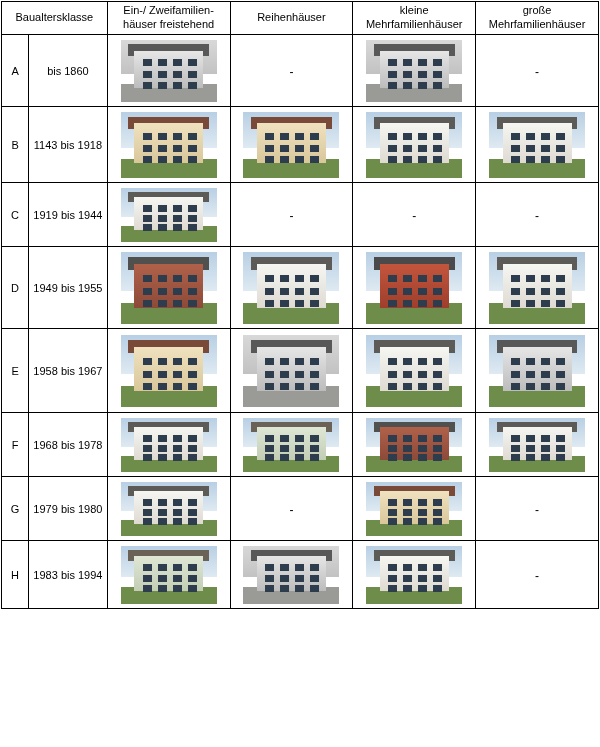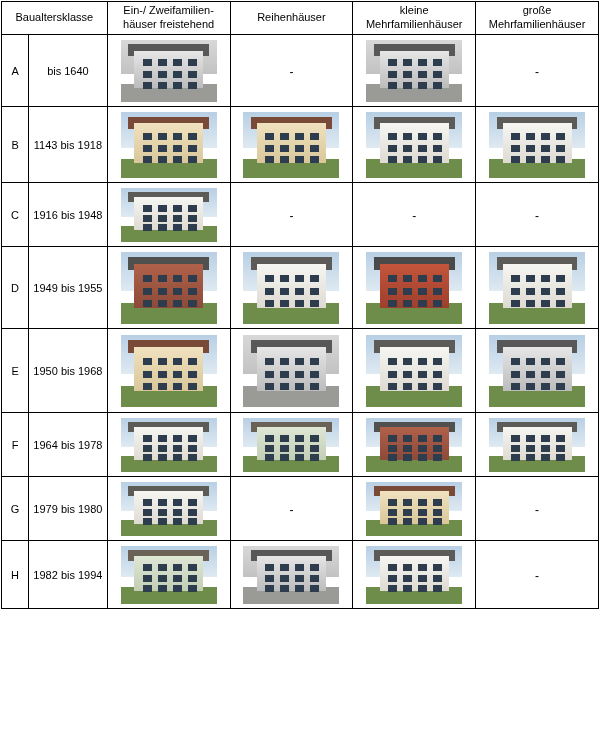--- a/index.html
+++ b/index.html
@@ -133,76 +133,76 @@
       <th colspan="2">Baualtersklasse</th>
       <th>Ein-/ Zweifamilien-häuser freistehend</th>
       <th>Reihenhäuser</th>
       <th>kleine Mehrfamilienhäuser</th>
       <th>große Mehrfamilienhäuser</th>
     </tr>
   </thead>
   <tbody id="tbody">
       <tr style="height: 72px;">
         <td class="cell-class">A</td>
-        <td class="cell-period">bis 1640</td>
+        <td class="cell-period">bis 1860</td>
         <td class="cell-img"><span class="photo fachwerk grey" title="Fachwerkhaus Einfamilienhaus bis 1860" style="width: 96px; height: 62px;"><span class="sky"></span><span class="ground"></span><span class="roof"></span><span class="bldg"></span><span class="win" style="width: 9px; height: 7px; left: 22px; top: 19.84px;"></span><span class="win" style="width: 9px; height: 7px; left: 37px; top: 19.84px;"></span><span class="win" style="width: 9px; height: 7px; left: 52px; top: 19.84px;"></span><span class="win" style="width: 9px; height: 7px; left: 67px; top: 19.84px;"></span><span class="win" style="width: 9px; height: 7px; left: 22px; top: 31px;"></span><span class="win" style="width: 9px; height: 7px; left: 37px; top: 31px;"></span><span class="win" style="width: 9px; height: 7px; left: 52px; top: 31px;"></span><span class="win" style="width: 9px; height: 7px; left: 67px; top: 31px;"></span><span class="win" style="width: 9px; height: 7px; left: 22px; top: 42.16px;"></span><span class="win" style="width: 9px; height: 7px; left: 37px; top: 42.16px;"></span><span class="win" style="width: 9px; height: 7px; left: 52px; top: 42.16px;"></span><span class="win" style="width: 9px; height: 7px; left: 67px; top: 42.16px;"></span></span></td>
         <td class="cell-img"><span class="dash">-</span></td>
         <td class="cell-img"><span class="photo fachwerk grey" title="Fachwerk Mehrfamilienhaus bis 1860" style="width: 96px; height: 62px;"><span class="sky"></span><span class="ground"></span><span class="roof"></span><span class="bldg"></span><span class="win" style="width: 9px; height: 7px; left: 22px; top: 19.84px;"></span><span class="win" style="width: 9px; height: 7px; left: 37px; top: 19.84px;"></span><span class="win" style="width: 9px; height: 7px; left: 52px; top: 19.84px;"></span><span class="win" style="width: 9px; height: 7px; left: 67px; top: 19.84px;"></span><span class="win" style="width: 9px; height: 7px; left: 22px; top: 31px;"></span><span class="win" style="width: 9px; height: 7px; left: 37px; top: 31px;"></span><span class="win" style="width: 9px; height: 7px; left: 52px; top: 31px;"></span><span class="win" style="width: 9px; height: 7px; left: 67px; top: 31px;"></span><span class="win" style="width: 9px; height: 7px; left: 22px; top: 42.16px;"></span><span class="win" style="width: 9px; height: 7px; left: 37px; top: 42.16px;"></span><span class="win" style="width: 9px; height: 7px; left: 52px; top: 42.16px;"></span><span class="win" style="width: 9px; height: 7px; left: 67px; top: 42.16px;"></span></span></td>
         <td class="cell-img"><span class="dash">-</span></td>
       </tr>
       <tr style="height: 76px;">
         <td class="cell-class">B</td>
         <td class="cell-period">1143 bis 1918</td>
         <td class="cell-img"><span class="photo color beige" title="Einfamilienhaus 1861 bis 1918" style="width: 96px; height: 66px;"><span class="sky"></span><span class="ground"></span><span class="roof"></span><span class="bldg"></span><span class="win" style="width: 9px; height: 7px; left: 22px; top: 21.12px;"></span><span class="win" style="width: 9px; height: 7px; left: 37px; top: 21.12px;"></span><span class="win" style="width: 9px; height: 7px; left: 52px; top: 21.12px;"></span><span class="win" style="width: 9px; height: 7px; left: 67px; top: 21.12px;"></span><span class="win" style="width: 9px; height: 7px; left: 22px; top: 33px;"></span><span class="win" style="width: 9px; height: 7px; left: 37px; top: 33px;"></span><span class="win" style="width: 9px; height: 7px; left: 52px; top: 33px;"></span><span class="win" style="width: 9px; height: 7px; left: 67px; top: 33px;"></span><span class="win" style="width: 9px; height: 7px; left: 22px; top: 44.88px;"></span><span class="win" style="width: 9px; height: 7px; left: 37px; top: 44.88px;"></span><span class="win" style="width: 9px; height: 7px; left: 52px; top: 44.88px;"></span><span class="win" style="width: 9px; height: 7px; left: 67px; top: 44.88px;"></span></span></td>
         <td class="cell-img"><span class="photo color beige" title="Reihenhäuser 1861 bis 1918" style="width: 96px; height: 66px;"><span class="sky"></span><span class="ground"></span><span class="roof"></span><span class="bldg"></span><span class="win" style="width: 9px; height: 7px; left: 22px; top: 21.12px;"></span><span class="win" style="width: 9px; height: 7px; left: 37px; top: 21.12px;"></span><span class="win" style="width: 9px; height: 7px; left: 52px; top: 21.12px;"></span><span class="win" style="width: 9px; height: 7px; left: 67px; top: 21.12px;"></span><span class="win" style="width: 9px; height: 7px; left: 22px; top: 33px;"></span><span class="win" style="width: 9px; height: 7px; left: 37px; top: 33px;"></span><span class="win" style="width: 9px; height: 7px; left: 52px; top: 33px;"></span><span class="win" style="width: 9px; height: 7px; left: 67px; top: 33px;"></span><span class="win" style="width: 9px; height: 7px; left: 22px; top: 44.88px;"></span><span class="win" style="width: 9px; height: 7px; left: 37px; top: 44.88px;"></span><span class="win" style="width: 9px; height: 7px; left: 52px; top: 44.88px;"></span><span class="win" style="width: 9px; height: 7px; left: 67px; top: 44.88px;"></span></span></td>
         <td class="cell-img"><span class="photo color white" title="kleines Mehrfamilienhaus 1861 bis 1918" style="width: 96px; height: 66px;"><span class="sky"></span><span class="ground"></span><span class="roof"></span><span class="bldg"></span><span class="win" style="width: 9px; height: 7px; left: 22px; top: 21.12px;"></span><span class="win" style="width: 9px; height: 7px; left: 37px; top: 21.12px;"></span><span class="win" style="width: 9px; height: 7px; left: 52px; top: 21.12px;"></span><span class="win" style="width: 9px; height: 7px; left: 67px; top: 21.12px;"></span><span class="win" style="width: 9px; height: 7px; left: 22px; top: 33px;"></span><span class="win" style="width: 9px; height: 7px; left: 37px; top: 33px;"></span><span class="win" style="width: 9px; height: 7px; left: 52px; top: 33px;"></span><span class="win" style="width: 9px; height: 7px; left: 67px; top: 33px;"></span><span class="win" style="width: 9px; height: 7px; left: 22px; top: 44.88px;"></span><span class="win" style="width: 9px; height: 7px; left: 37px; top: 44.88px;"></span><span class="win" style="width: 9px; height: 7px; left: 52px; top: 44.88px;"></span><span class="win" style="width: 9px; height: 7px; left: 67px; top: 44.88px;"></span></span></td>
         <td class="cell-img"><span class="photo color white" title="großes Mehrfamilienhaus 1861 bis 1918" style="width: 96px; height: 66px;"><span class="sky"></span><span class="ground"></span><span class="roof"></span><span class="bldg"></span><span class="win" style="width: 9px; height: 7px; left: 22px; top: 21.12px;"></span><span class="win" style="width: 9px; height: 7px; left: 37px; top: 21.12px;"></span><span class="win" style="width: 9px; height: 7px; left: 52px; top: 21.12px;"></span><span class="win" style="width: 9px; height: 7px; left: 67px; top: 21.12px;"></span><span class="win" style="width: 9px; height: 7px; left: 22px; top: 33px;"></span><span class="win" style="width: 9px; height: 7px; left: 37px; top: 33px;"></span><span class="win" style="width: 9px; height: 7px; left: 52px; top: 33px;"></span><span class="win" style="width: 9px; height: 7px; left: 67px; top: 33px;"></span><span class="win" style="width: 9px; height: 7px; left: 22px; top: 44.88px;"></span><span class="win" style="width: 9px; height: 7px; left: 37px; top: 44.88px;"></span><span class="win" style="width: 9px; height: 7px; left: 52px; top: 44.88px;"></span><span class="win" style="width: 9px; height: 7px; left: 67px; top: 44.88px;"></span></span></td>
       </tr>
       <tr style="height: 64px;">
         <td class="cell-class">C</td>
-        <td class="cell-period">1916 bis 1948</td>
+        <td class="cell-period">1919 bis 1944</td>
         <td class="cell-img"><span class="photo color white" title="Einfamilienhaus 1919 bis 1948" style="width: 96px; height: 54px;"><span class="sky"></span><span class="ground"></span><span class="roof"></span><span class="bldg"></span><span class="win" style="width: 9px; height: 7px; left: 22px; top: 17.28px;"></span><span class="win" style="width: 9px; height: 7px; left: 37px; top: 17.28px;"></span><span class="win" style="width: 9px; height: 7px; left: 52px; top: 17.28px;"></span><span class="win" style="width: 9px; height: 7px; left: 67px; top: 17.28px;"></span><span class="win" style="width: 9px; height: 7px; left: 22px; top: 27px;"></span><span class="win" style="width: 9px; height: 7px; left: 37px; top: 27px;"></span><span class="win" style="width: 9px; height: 7px; left: 52px; top: 27px;"></span><span class="win" style="width: 9px; height: 7px; left: 67px; top: 27px;"></span><span class="win" style="width: 9px; height: 7px; left: 22px; top: 36.72px;"></span><span class="win" style="width: 9px; height: 7px; left: 37px; top: 36.72px;"></span><span class="win" style="width: 9px; height: 7px; left: 52px; top: 36.72px;"></span><span class="win" style="width: 9px; height: 7px; left: 67px; top: 36.72px;"></span></span></td>
         <td class="cell-img"><span class="dash">-</span></td>
         <td class="cell-img"><span class="dash">-</span></td>
         <td class="cell-img"><span class="dash">-</span></td>
       </tr>
       <tr style="height: 82px;">
         <td class="cell-class">D</td>
         <td class="cell-period">1949 bis 1955</td>
         <td class="cell-img"><span class="photo color brick" title="Einfamilienhaus 1949 bis 1957" style="width: 96px; height: 72px;"><span class="sky"></span><span class="ground"></span><span class="roof"></span><span class="bldg"></span><span class="win" style="width: 9px; height: 7px; left: 22px; top: 23.04px;"></span><span class="win" style="width: 9px; height: 7px; left: 37px; top: 23.04px;"></span><span class="win" style="width: 9px; height: 7px; left: 52px; top: 23.04px;"></span><span class="win" style="width: 9px; height: 7px; left: 67px; top: 23.04px;"></span><span class="win" style="width: 9px; height: 7px; left: 22px; top: 36px;"></span><span class="win" style="width: 9px; height: 7px; left: 37px; top: 36px;"></span><span class="win" style="width: 9px; height: 7px; left: 52px; top: 36px;"></span><span class="win" style="width: 9px; height: 7px; left: 67px; top: 36px;"></span><span class="win" style="width: 9px; height: 7px; left: 22px; top: 48.96px;"></span><span class="win" style="width: 9px; height: 7px; left: 37px; top: 48.96px;"></span><span class="win" style="width: 9px; height: 7px; left: 52px; top: 48.96px;"></span><span class="win" style="width: 9px; height: 7px; left: 67px; top: 48.96px;"></span></span></td>
         <td class="cell-img"><span class="photo color white" title="Reihenhäuser 1949 bis 1957" style="width: 96px; height: 72px;"><span class="sky"></span><span class="ground"></span><span class="roof"></span><span class="bldg"></span><span class="win" style="width: 9px; height: 7px; left: 22px; top: 23.04px;"></span><span class="win" style="width: 9px; height: 7px; left: 37px; top: 23.04px;"></span><span class="win" style="width: 9px; height: 7px; left: 52px; top: 23.04px;"></span><span class="win" style="width: 9px; height: 7px; left: 67px; top: 23.04px;"></span><span class="win" style="width: 9px; height: 7px; left: 22px; top: 36px;"></span><span class="win" style="width: 9px; height: 7px; left: 37px; top: 36px;"></span><span class="win" style="width: 9px; height: 7px; left: 52px; top: 36px;"></span><span class="win" style="width: 9px; height: 7px; left: 67px; top: 36px;"></span><span class="win" style="width: 9px; height: 7px; left: 22px; top: 48.96px;"></span><span class="win" style="width: 9px; height: 7px; left: 37px; top: 48.96px;"></span><span class="win" style="width: 9px; height: 7px; left: 52px; top: 48.96px;"></span><span class="win" style="width: 9px; height: 7px; left: 67px; top: 48.96px;"></span></span></td>
         <td class="cell-img"><span class="photo color red" title="kleines Mehrfamilienhaus 1949 bis 1957" style="width: 96px; height: 72px;"><span class="sky"></span><span class="ground"></span><span class="roof"></span><span class="bldg"></span><span class="win" style="width: 9px; height: 7px; left: 22px; top: 23.04px;"></span><span class="win" style="width: 9px; height: 7px; left: 37px; top: 23.04px;"></span><span class="win" style="width: 9px; height: 7px; left: 52px; top: 23.04px;"></span><span class="win" style="width: 9px; height: 7px; left: 67px; top: 23.04px;"></span><span class="win" style="width: 9px; height: 7px; left: 22px; top: 36px;"></span><span class="win" style="width: 9px; height: 7px; left: 37px; top: 36px;"></span><span class="win" style="width: 9px; height: 7px; left: 52px; top: 36px;"></span><span class="win" style="width: 9px; height: 7px; left: 67px; top: 36px;"></span><span class="win" style="width: 9px; height: 7px; left: 22px; top: 48.96px;"></span><span class="win" style="width: 9px; height: 7px; left: 37px; top: 48.96px;"></span><span class="win" style="width: 9px; height: 7px; left: 52px; top: 48.96px;"></span><span class="win" style="width: 9px; height: 7px; left: 67px; top: 48.96px;"></span></span></td>
         <td class="cell-img"><span class="photo color white" title="großes Mehrfamilienhaus 1949 bis 1957" style="width: 96px; height: 72px;"><span class="sky"></span><span class="ground"></span><span class="roof"></span><span class="bldg"></span><span class="win" style="width: 9px; height: 7px; left: 22px; top: 23.04px;"></span><span class="win" style="width: 9px; height: 7px; left: 37px; top: 23.04px;"></span><span class="win" style="width: 9px; height: 7px; left: 52px; top: 23.04px;"></span><span class="win" style="width: 9px; height: 7px; left: 67px; top: 23.04px;"></span><span class="win" style="width: 9px; height: 7px; left: 22px; top: 36px;"></span><span class="win" style="width: 9px; height: 7px; left: 37px; top: 36px;"></span><span class="win" style="width: 9px; height: 7px; left: 52px; top: 36px;"></span><span class="win" style="width: 9px; height: 7px; left: 67px; top: 36px;"></span><span class="win" style="width: 9px; height: 7px; left: 22px; top: 48.96px;"></span><span class="win" style="width: 9px; height: 7px; left: 37px; top: 48.96px;"></span><span class="win" style="width: 9px; height: 7px; left: 52px; top: 48.96px;"></span><span class="win" style="width: 9px; height: 7px; left: 67px; top: 48.96px;"></span></span></td>
       </tr>
       <tr style="height: 84px;">
         <td class="cell-class">E</td>
-        <td class="cell-period">1950 bis 1968</td>
+        <td class="cell-period">1958 bis 1967</td>
         <td class="cell-img"><span class="photo color beige" title="Einfamilienhaus 1958 bis 1968" style="width: 96px; height: 72px;"><span class="sky"></span><span class="ground"></span><span class="roof"></span><span class="bldg"></span><span class="win" style="width: 9px; height: 7px; left: 22px; top: 23.04px;"></span><span class="win" style="width: 9px; height: 7px; left: 37px; top: 23.04px;"></span><span class="win" style="width: 9px; height: 7px; left: 52px; top: 23.04px;"></span><span class="win" style="width: 9px; height: 7px; left: 67px; top: 23.04px;"></span><span class="win" style="width: 9px; height: 7px; left: 22px; top: 36px;"></span><span class="win" style="width: 9px; height: 7px; left: 37px; top: 36px;"></span><span class="win" style="width: 9px; height: 7px; left: 52px; top: 36px;"></span><span class="win" style="width: 9px; height: 7px; left: 67px; top: 36px;"></span><span class="win" style="width: 9px; height: 7px; left: 22px; top: 48.96px;"></span><span class="win" style="width: 9px; height: 7px; left: 37px; top: 48.96px;"></span><span class="win" style="width: 9px; height: 7px; left: 52px; top: 48.96px;"></span><span class="win" style="width: 9px; height: 7px; left: 67px; top: 48.96px;"></span></span></td>
         <td class="cell-img"><span class="photo grey" title="Reihenhäuser 1958 bis 1968" style="width: 96px; height: 72px;"><span class="sky"></span><span class="ground"></span><span class="roof"></span><span class="bldg"></span><span class="win" style="width: 9px; height: 7px; left: 22px; top: 23.04px;"></span><span class="win" style="width: 9px; height: 7px; left: 37px; top: 23.04px;"></span><span class="win" style="width: 9px; height: 7px; left: 52px; top: 23.04px;"></span><span class="win" style="width: 9px; height: 7px; left: 67px; top: 23.04px;"></span><span class="win" style="width: 9px; height: 7px; left: 22px; top: 36px;"></span><span class="win" style="width: 9px; height: 7px; left: 37px; top: 36px;"></span><span class="win" style="width: 9px; height: 7px; left: 52px; top: 36px;"></span><span class="win" style="width: 9px; height: 7px; left: 67px; top: 36px;"></span><span class="win" style="width: 9px; height: 7px; left: 22px; top: 48.96px;"></span><span class="win" style="width: 9px; height: 7px; left: 37px; top: 48.96px;"></span><span class="win" style="width: 9px; height: 7px; left: 52px; top: 48.96px;"></span><span class="win" style="width: 9px; height: 7px; left: 67px; top: 48.96px;"></span></span></td>
         <td class="cell-img"><span class="photo color white" title="kleines Mehrfamilienhaus 1958 bis 1968" style="width: 96px; height: 72px;"><span class="sky"></span><span class="ground"></span><span class="roof"></span><span class="bldg"></span><span class="win" style="width: 9px; height: 7px; left: 22px; top: 23.04px;"></span><span class="win" style="width: 9px; height: 7px; left: 37px; top: 23.04px;"></span><span class="win" style="width: 9px; height: 7px; left: 52px; top: 23.04px;"></span><span class="win" style="width: 9px; height: 7px; left: 67px; top: 23.04px;"></span><span class="win" style="width: 9px; height: 7px; left: 22px; top: 36px;"></span><span class="win" style="width: 9px; height: 7px; left: 37px; top: 36px;"></span><span class="win" style="width: 9px; height: 7px; left: 52px; top: 36px;"></span><span class="win" style="width: 9px; height: 7px; left: 67px; top: 36px;"></span><span class="win" style="width: 9px; height: 7px; left: 22px; top: 48.96px;"></span><span class="win" style="width: 9px; height: 7px; left: 37px; top: 48.96px;"></span><span class="win" style="width: 9px; height: 7px; left: 52px; top: 48.96px;"></span><span class="win" style="width: 9px; height: 7px; left: 67px; top: 48.96px;"></span></span></td>
         <td class="cell-img"><span class="photo color grey" title="großes Mehrfamilienhaus 1958 bis 1968" style="width: 96px; height: 72px;"><span class="sky"></span><span class="ground"></span><span class="roof"></span><span class="bldg"></span><span class="win" style="width: 9px; height: 7px; left: 22px; top: 23.04px;"></span><span class="win" style="width: 9px; height: 7px; left: 37px; top: 23.04px;"></span><span class="win" style="width: 9px; height: 7px; left: 52px; top: 23.04px;"></span><span class="win" style="width: 9px; height: 7px; left: 67px; top: 23.04px;"></span><span class="win" style="width: 9px; height: 7px; left: 22px; top: 36px;"></span><span class="win" style="width: 9px; height: 7px; left: 37px; top: 36px;"></span><span class="win" style="width: 9px; height: 7px; left: 52px; top: 36px;"></span><span class="win" style="width: 9px; height: 7px; left: 67px; top: 36px;"></span><span class="win" style="width: 9px; height: 7px; left: 22px; top: 48.96px;"></span><span class="win" style="width: 9px; height: 7px; left: 37px; top: 48.96px;"></span><span class="win" style="width: 9px; height: 7px; left: 52px; top: 48.96px;"></span><span class="win" style="width: 9px; height: 7px; left: 67px; top: 48.96px;"></span></span></td>
       </tr>
       <tr style="height: 64px;">
         <td class="cell-class">F</td>
-        <td class="cell-period">1964 bis 1978</td>
+        <td class="cell-period">1968 bis 1978</td>
         <td class="cell-img"><span class="photo color white" title="Einfamilienhaus 1969 bis 1978" style="width: 96px; height: 54px;"><span class="sky"></span><span class="ground"></span><span class="roof"></span><span class="bldg"></span><span class="win" style="width: 9px; height: 7px; left: 22px; top: 17.28px;"></span><span class="win" style="width: 9px; height: 7px; left: 37px; top: 17.28px;"></span><span class="win" style="width: 9px; height: 7px; left: 52px; top: 17.28px;"></span><span class="win" style="width: 9px; height: 7px; left: 67px; top: 17.28px;"></span><span class="win" style="width: 9px; height: 7px; left: 22px; top: 27px;"></span><span class="win" style="width: 9px; height: 7px; left: 37px; top: 27px;"></span><span class="win" style="width: 9px; height: 7px; left: 52px; top: 27px;"></span><span class="win" style="width: 9px; height: 7px; left: 67px; top: 27px;"></span><span class="win" style="width: 9px; height: 7px; left: 22px; top: 36.72px;"></span><span class="win" style="width: 9px; height: 7px; left: 37px; top: 36.72px;"></span><span class="win" style="width: 9px; height: 7px; left: 52px; top: 36.72px;"></span><span class="win" style="width: 9px; height: 7px; left: 67px; top: 36.72px;"></span></span></td>
         <td class="cell-img"><span class="photo color grn" title="Reihenhäuser 1969 bis 1978" style="width: 96px; height: 54px;"><span class="sky"></span><span class="ground"></span><span class="roof"></span><span class="bldg"></span><span class="win" style="width: 9px; height: 7px; left: 22px; top: 17.28px;"></span><span class="win" style="width: 9px; height: 7px; left: 37px; top: 17.28px;"></span><span class="win" style="width: 9px; height: 7px; left: 52px; top: 17.28px;"></span><span class="win" style="width: 9px; height: 7px; left: 67px; top: 17.28px;"></span><span class="win" style="width: 9px; height: 7px; left: 22px; top: 27px;"></span><span class="win" style="width: 9px; height: 7px; left: 37px; top: 27px;"></span><span class="win" style="width: 9px; height: 7px; left: 52px; top: 27px;"></span><span class="win" style="width: 9px; height: 7px; left: 67px; top: 27px;"></span><span class="win" style="width: 9px; height: 7px; left: 22px; top: 36.72px;"></span><span class="win" style="width: 9px; height: 7px; left: 37px; top: 36.72px;"></span><span class="win" style="width: 9px; height: 7px; left: 52px; top: 36.72px;"></span><span class="win" style="width: 9px; height: 7px; left: 67px; top: 36.72px;"></span></span></td>
         <td class="cell-img"><span class="photo color brick" title="kleines Mehrfamilienhaus 1969 bis 1978" style="width: 96px; height: 54px;"><span class="sky"></span><span class="ground"></span><span class="roof"></span><span class="bldg"></span><span class="win" style="width: 9px; height: 7px; left: 22px; top: 17.28px;"></span><span class="win" style="width: 9px; height: 7px; left: 37px; top: 17.28px;"></span><span class="win" style="width: 9px; height: 7px; left: 52px; top: 17.28px;"></span><span class="win" style="width: 9px; height: 7px; left: 67px; top: 17.28px;"></span><span class="win" style="width: 9px; height: 7px; left: 22px; top: 27px;"></span><span class="win" style="width: 9px; height: 7px; left: 37px; top: 27px;"></span><span class="win" style="width: 9px; height: 7px; left: 52px; top: 27px;"></span><span class="win" style="width: 9px; height: 7px; left: 67px; top: 27px;"></span><span class="win" style="width: 9px; height: 7px; left: 22px; top: 36.72px;"></span><span class="win" style="width: 9px; height: 7px; left: 37px; top: 36.72px;"></span><span class="win" style="width: 9px; height: 7px; left: 52px; top: 36.72px;"></span><span class="win" style="width: 9px; height: 7px; left: 67px; top: 36.72px;"></span></span></td>
         <td class="cell-img"><span class="photo color white" title="großes Mehrfamilienhaus 1969 bis 1978" style="width: 96px; height: 54px;"><span class="sky"></span><span class="ground"></span><span class="roof"></span><span class="bldg"></span><span class="win" style="width: 9px; height: 7px; left: 22px; top: 17.28px;"></span><span class="win" style="width: 9px; height: 7px; left: 37px; top: 17.28px;"></span><span class="win" style="width: 9px; height: 7px; left: 52px; top: 17.28px;"></span><span class="win" style="width: 9px; height: 7px; left: 67px; top: 17.28px;"></span><span class="win" style="width: 9px; height: 7px; left: 22px; top: 27px;"></span><span class="win" style="width: 9px; height: 7px; left: 37px; top: 27px;"></span><span class="win" style="width: 9px; height: 7px; left: 52px; top: 27px;"></span><span class="win" style="width: 9px; height: 7px; left: 67px; top: 27px;"></span><span class="win" style="width: 9px; height: 7px; left: 22px; top: 36.72px;"></span><span class="win" style="width: 9px; height: 7px; left: 37px; top: 36.72px;"></span><span class="win" style="width: 9px; height: 7px; left: 52px; top: 36.72px;"></span><span class="win" style="width: 9px; height: 7px; left: 67px; top: 36.72px;"></span></span></td>
       </tr>
       <tr style="height: 64px;">
         <td class="cell-class">G</td>
         <td class="cell-period">1979 bis 1980</td>
         <td class="cell-img"><span class="photo color white" title="Einfamilienhaus 1979 bis 1983" style="width: 96px; height: 54px;"><span class="sky"></span><span class="ground"></span><span class="roof"></span><span class="bldg"></span><span class="win" style="width: 9px; height: 7px; left: 22px; top: 17.28px;"></span><span class="win" style="width: 9px; height: 7px; left: 37px; top: 17.28px;"></span><span class="win" style="width: 9px; height: 7px; left: 52px; top: 17.28px;"></span><span class="win" style="width: 9px; height: 7px; left: 67px; top: 17.28px;"></span><span class="win" style="width: 9px; height: 7px; left: 22px; top: 27px;"></span><span class="win" style="width: 9px; height: 7px; left: 37px; top: 27px;"></span><span class="win" style="width: 9px; height: 7px; left: 52px; top: 27px;"></span><span class="win" style="width: 9px; height: 7px; left: 67px; top: 27px;"></span><span class="win" style="width: 9px; height: 7px; left: 22px; top: 36.72px;"></span><span class="win" style="width: 9px; height: 7px; left: 37px; top: 36.72px;"></span><span class="win" style="width: 9px; height: 7px; left: 52px; top: 36.72px;"></span><span class="win" style="width: 9px; height: 7px; left: 67px; top: 36.72px;"></span></span></td>
         <td class="cell-img"><span class="dash">-</span></td>
         <td class="cell-img"><span class="photo color beige" title="kleines Mehrfamilienhaus 1979 bis 1983" style="width: 96px; height: 54px;"><span class="sky"></span><span class="ground"></span><span class="roof"></span><span class="bldg"></span><span class="win" style="width: 9px; height: 7px; left: 22px; top: 17.28px;"></span><span class="win" style="width: 9px; height: 7px; left: 37px; top: 17.28px;"></span><span class="win" style="width: 9px; height: 7px; left: 52px; top: 17.28px;"></span><span class="win" style="width: 9px; height: 7px; left: 67px; top: 17.28px;"></span><span class="win" style="width: 9px; height: 7px; left: 22px; top: 27px;"></span><span class="win" style="width: 9px; height: 7px; left: 37px; top: 27px;"></span><span class="win" style="width: 9px; height: 7px; left: 52px; top: 27px;"></span><span class="win" style="width: 9px; height: 7px; left: 67px; top: 27px;"></span><span class="win" style="width: 9px; height: 7px; left: 22px; top: 36.72px;"></span><span class="win" style="width: 9px; height: 7px; left: 37px; top: 36.72px;"></span><span class="win" style="width: 9px; height: 7px; left: 52px; top: 36.72px;"></span><span class="win" style="width: 9px; height: 7px; left: 67px; top: 36.72px;"></span></span></td>
         <td class="cell-img"><span class="dash">-</span></td>
       </tr>
       <tr style="height: 68px;">
         <td class="cell-class">H</td>
-        <td class="cell-period">1982 bis 1994</td>
+        <td class="cell-period">1983 bis 1994</td>
         <td class="cell-img"><span class="photo color grn" title="Einfamilienhaus 1984 bis 1994" style="width: 96px; height: 58px;"><span class="sky"></span><span class="ground"></span><span class="roof"></span><span class="bldg"></span><span class="win" style="width: 9px; height: 7px; left: 22px; top: 18.56px;"></span><span class="win" style="width: 9px; height: 7px; left: 37px; top: 18.56px;"></span><span class="win" style="width: 9px; height: 7px; left: 52px; top: 18.56px;"></span><span class="win" style="width: 9px; height: 7px; left: 67px; top: 18.56px;"></span><span class="win" style="width: 9px; height: 7px; left: 22px; top: 29px;"></span><span class="win" style="width: 9px; height: 7px; left: 37px; top: 29px;"></span><span class="win" style="width: 9px; height: 7px; left: 52px; top: 29px;"></span><span class="win" style="width: 9px; height: 7px; left: 67px; top: 29px;"></span><span class="win" style="width: 9px; height: 7px; left: 22px; top: 39.44px;"></span><span class="win" style="width: 9px; height: 7px; left: 37px; top: 39.44px;"></span><span class="win" style="width: 9px; height: 7px; left: 52px; top: 39.44px;"></span><span class="win" style="width: 9px; height: 7px; left: 67px; top: 39.44px;"></span></span></td>
         <td class="cell-img"><span class="photo grey" title="Reihenhäuser 1984 bis 1994" style="width: 96px; height: 58px;"><span class="sky"></span><span class="ground"></span><span class="roof"></span><span class="bldg"></span><span class="win" style="width: 9px; height: 7px; left: 22px; top: 18.56px;"></span><span class="win" style="width: 9px; height: 7px; left: 37px; top: 18.56px;"></span><span class="win" style="width: 9px; height: 7px; left: 52px; top: 18.56px;"></span><span class="win" style="width: 9px; height: 7px; left: 67px; top: 18.56px;"></span><span class="win" style="width: 9px; height: 7px; left: 22px; top: 29px;"></span><span class="win" style="width: 9px; height: 7px; left: 37px; top: 29px;"></span><span class="win" style="width: 9px; height: 7px; left: 52px; top: 29px;"></span><span class="win" style="width: 9px; height: 7px; left: 67px; top: 29px;"></span><span class="win" style="width: 9px; height: 7px; left: 22px; top: 39.44px;"></span><span class="win" style="width: 9px; height: 7px; left: 37px; top: 39.44px;"></span><span class="win" style="width: 9px; height: 7px; left: 52px; top: 39.44px;"></span><span class="win" style="width: 9px; height: 7px; left: 67px; top: 39.44px;"></span></span></td>
         <td class="cell-img"><span class="photo color white" title="kleines Mehrfamilienhaus 1984 bis 1994" style="width: 96px; height: 58px;"><span class="sky"></span><span class="ground"></span><span class="roof"></span><span class="bldg"></span><span class="win" style="width: 9px; height: 7px; left: 22px; top: 18.56px;"></span><span class="win" style="width: 9px; height: 7px; left: 37px; top: 18.56px;"></span><span class="win" style="width: 9px; height: 7px; left: 52px; top: 18.56px;"></span><span class="win" style="width: 9px; height: 7px; left: 67px; top: 18.56px;"></span><span class="win" style="width: 9px; height: 7px; left: 22px; top: 29px;"></span><span class="win" style="width: 9px; height: 7px; left: 37px; top: 29px;"></span><span class="win" style="width: 9px; height: 7px; left: 52px; top: 29px;"></span><span class="win" style="width: 9px; height: 7px; left: 67px; top: 29px;"></span><span class="win" style="width: 9px; height: 7px; left: 22px; top: 39.44px;"></span><span class="win" style="width: 9px; height: 7px; left: 37px; top: 39.44px;"></span><span class="win" style="width: 9px; height: 7px; left: 52px; top: 39.44px;"></span><span class="win" style="width: 9px; height: 7px; left: 67px; top: 39.44px;"></span></span></td>
         <td class="cell-img"><span class="dash">-</span></td>
       </tr>
     </tbody>
 </table>
 
 </body></html>

